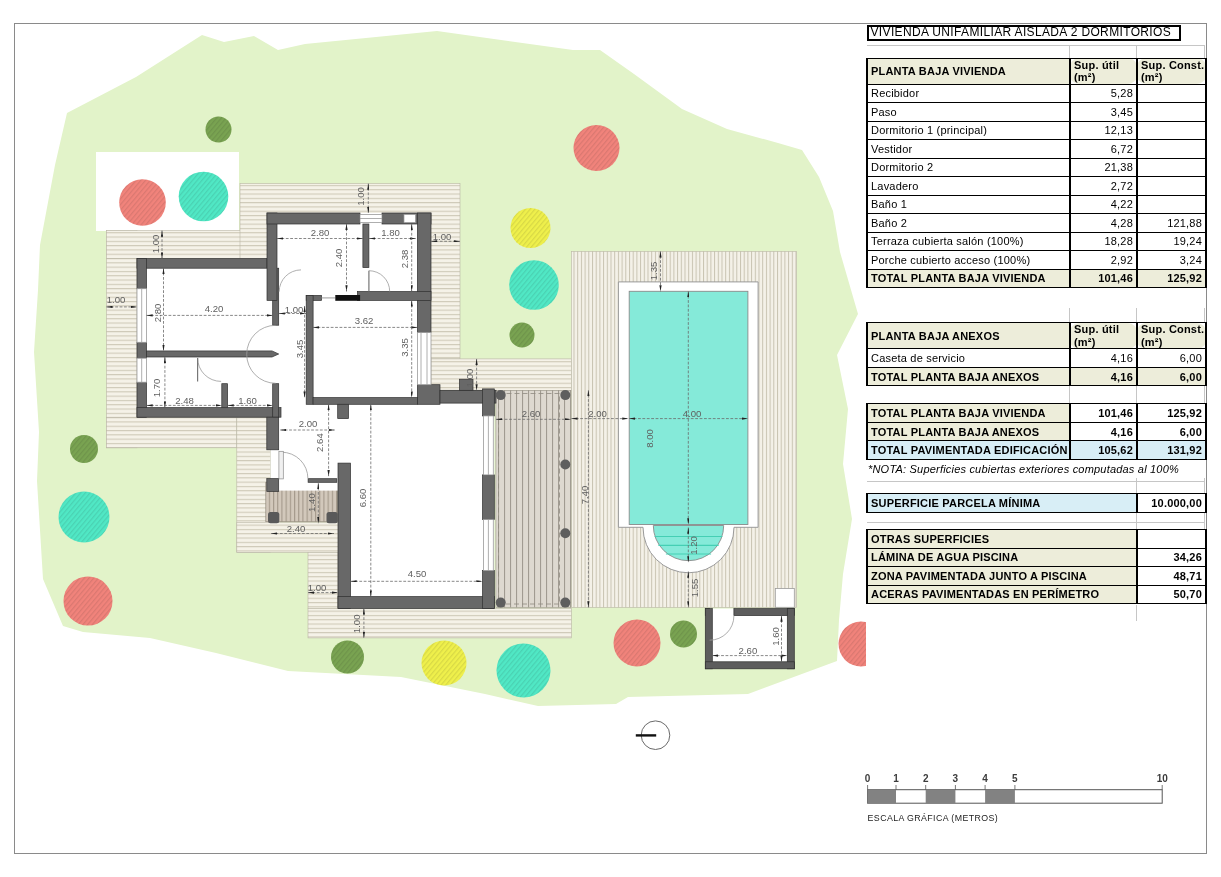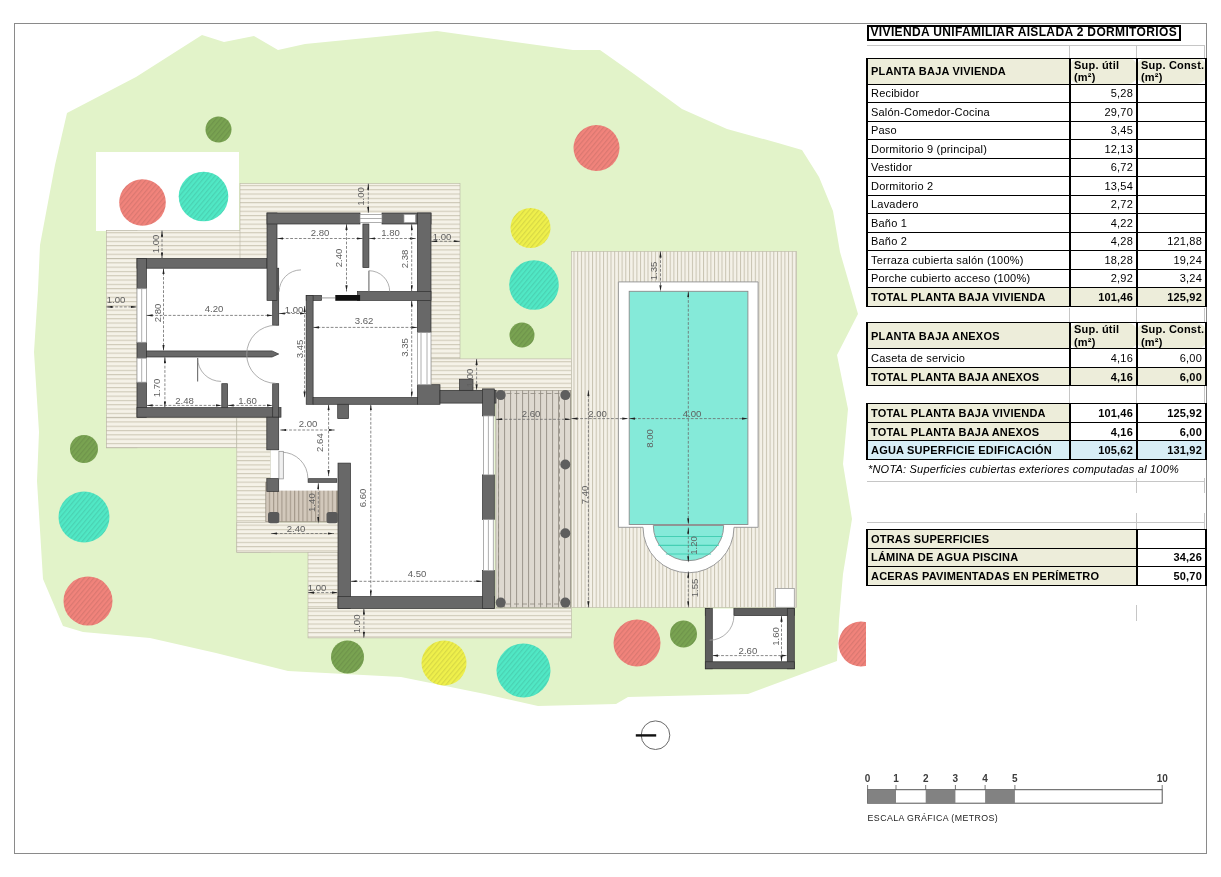--- a/index.html
+++ b/index.html
@@ -514,21 +514,21 @@
   .t{position:absolute;border-collapse:collapse;font-size:11px;color:#000;letter-spacing:0.2px;}
   .t td{border-top:1px solid #000;border-bottom:1px solid #000;border-left:2px solid #000;border-right:2px solid #000;padding:0 3px;height:17.5px;}
   .h{background:#ededda;}
   .bb{font-weight:bold;}
   .r{text-align:right;}
   .c{text-align:left;border-radius:9px;}
   .blu{background:#d8eef6;}
   .fl{position:absolute;background:#c6c6c6;}
 </style>
 
-<div class="abs" style="left:866.5px;top:24.5px;width:308px;height:12px;border:2px solid #000;font-weight:bold;font-size:12px;line-height:11.5px;padding-left:2px;letter-spacing:0.35px;">VIVIENDA UNIFAMILIAR AISLADA 2 DORMITORIOS</div>
+<div class="abs" style="left:866.5px;top:24.5px;width:308px;height:12px;border:2px solid #000;font-weight:normal;font-size:12px;line-height:11.5px;padding-left:2px;letter-spacing:0.35px;">VIVIENDA UNIFAMILIAR AISLADA 2 DORMITORIOS</div>
 
 <div class="fl" style="left:1069px;top:44.6px;width:1px;height:13.6px"></div>
 <div class="fl" style="left:1136px;top:44.6px;width:1px;height:13.6px"></div>
 <div class="fl" style="left:1204px;top:44.6px;width:1px;height:13.6px"></div>
 <div class="fl" style="left:1069px;top:308.2px;width:1px;height:14px"></div>
 <div class="fl" style="left:1136px;top:308.2px;width:1px;height:14px"></div>
 <div class="fl" style="left:1204px;top:308.2px;width:1px;height:14px"></div>
 <div class="fl" style="left:1069px;top:384.4px;width:1px;height:19px"></div>
 <div class="fl" style="left:1136px;top:384.4px;width:1px;height:19px"></div>
 <div class="fl" style="left:1204px;top:384.4px;width:1px;height:19px"></div>
@@ -552,42 +552,37 @@
           <td class="h bb">PLANTA BAJA VIVIENDA</td>
           <td class="h bb c" style="line-height:12.5px">Sup. útil<br>(m²)</td>
           <td class="h bb c" style="line-height:12.5px">Sup. Const.<br>(m²)</td>
         </tr>
 <tr>
           <td>Recibidor</td>
           <td class="r">5,28</td>
           <td class="r"></td>
         </tr>
 <tr>
-          <td>Salón-Comedor-Cocina</td>
-          <td class="r">29,70</td>
-          <td class="r"></td>
-        </tr>
-<tr>
           <td>Paso</td>
           <td class="r">3,45</td>
           <td class="r"></td>
         </tr>
 <tr>
-          <td>Dormitorio 9 (principal)</td>
+          <td>Dormitorio 1 (principal)</td>
           <td class="r">12,13</td>
           <td class="r"></td>
         </tr>
 <tr>
           <td>Vestidor</td>
           <td class="r">6,72</td>
           <td class="r"></td>
         </tr>
 <tr>
           <td>Dormitorio 2</td>
-          <td class="r">13,54</td>
+          <td class="r">21,38</td>
           <td class="r"></td>
         </tr>
 <tr>
           <td>Lavadero</td>
           <td class="r">2,72</td>
           <td class="r"></td>
         </tr>
 <tr>
           <td>Baño 1</td>
           <td class="r">4,22</td>
@@ -652,44 +647,60 @@
           <td class="h bb">TOTAL PLANTA BAJA VIVIENDA</td>
           <td class="bb r">101,46</td>
           <td class="bb r">125,92</td>
         </tr>
 <tr>
           <td class="h bb">TOTAL PLANTA BAJA ANEXOS</td>
           <td class="bb r">4,16</td>
           <td class="bb r">6,00</td>
         </tr>
 <tr>
-          <td class="blu bb">AGUA SUPERFICIE EDIFICACIÓN</td>
+          <td class="blu bb">TOTAL PAVIMENTADA EDIFICACIÓN</td>
           <td class="blu bb r">105,62</td>
           <td class="blu bb r">131,92</td>
         </tr>
 </tbody>
     </table>
 
 <div class="abs" style="left:868px;top:463px;font-size:11px;letter-spacing:0.2px;font-style:italic;">*NOTA: Superficies cubiertas exteriores computadas al 100%</div>
 
+<table class="t" style="left:866px;top:493px;width:339px">
+<colgroup>
+        <col style="width:270px">
+        <col style="width:69px">
+      </colgroup>
+<tbody>
+        <tr>
+          <td class="blu bb">SUPERFICIE PARCELA MÍNIMA</td>
+          <td class="bb r">10.000,00</td>
+        </tr>
+</tbody>
+    </table>
 
 <table class="t" style="left:866px;top:529px;width:339px">
 <colgroup>
         <col style="width:270px">
         <col style="width:69px">
       </colgroup>
 <tbody>
         <tr>
           <td class="h bb">OTRAS SUPERFICIES</td>
           <td class="r"></td>
         </tr>
 <tr>
           <td class="h bb">LÁMINA DE AGUA PISCINA</td>
           <td class="bb r">34,26</td>
         </tr>
 <tr>
+          <td class="h bb">ZONA PAVIMENTADA JUNTO A PISCINA</td>
+          <td class="bb r">48,71</td>
+        </tr>
+<tr>
           <td class="h bb">ACERAS PAVIMENTADAS EN PERÍMETRO</td>
           <td class="bb r">50,70</td>
         </tr>
 </tbody>
     </table>
 
 </div>
 
 </body></html>

